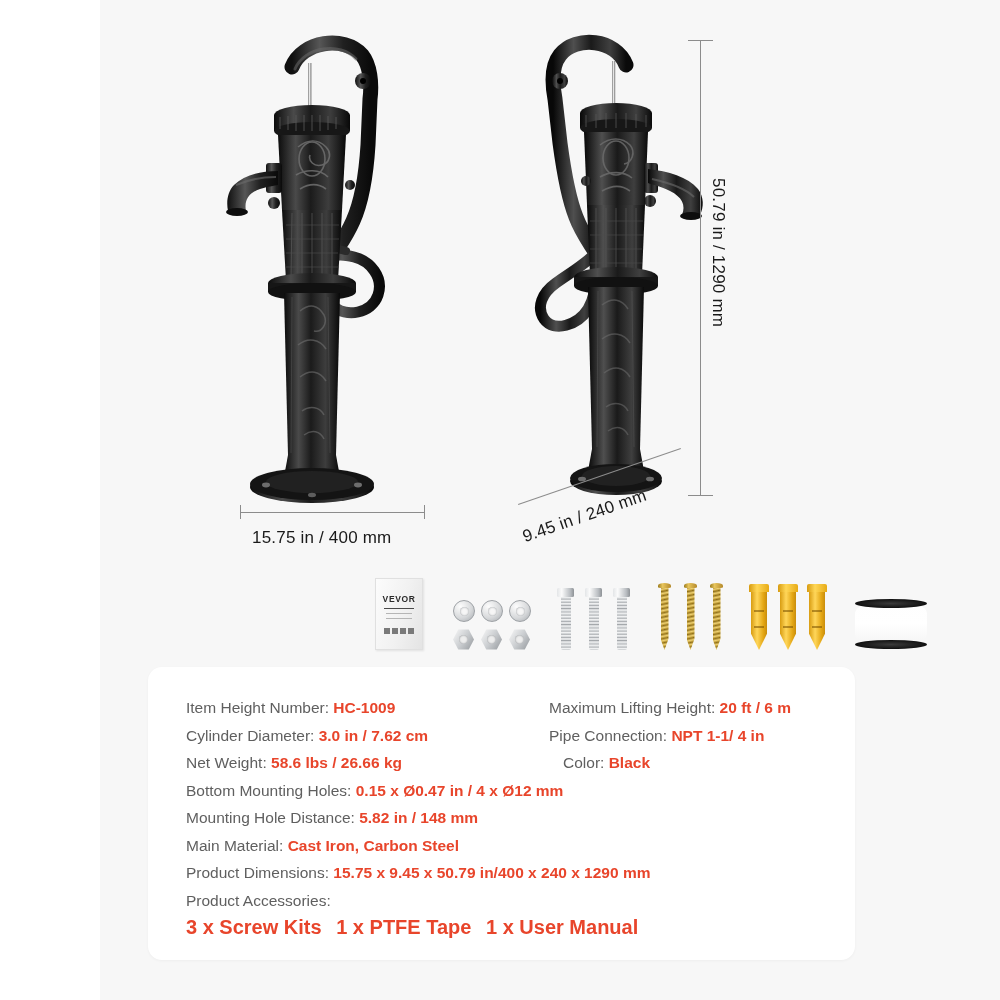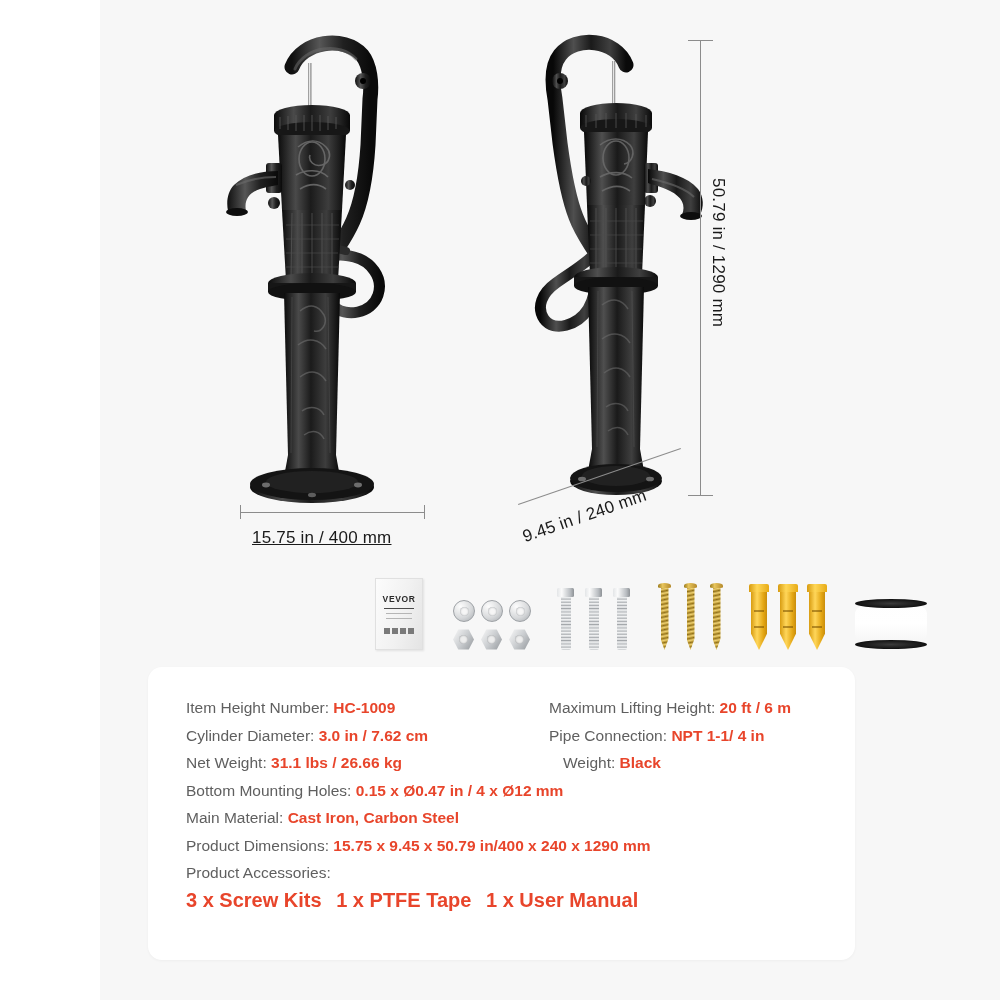--- a/index.html
+++ b/index.html
@@ -391,21 +391,21 @@
     </svg>
 
     <div class="dim-line" style="left:600px; top:40px; width:1px; height:455px;"></div>
     <div class="dim-line" style="left:588px; top:40px; width:25px; height:1px;"></div>
     <div class="dim-line" style="left:588px; top:495px; width:25px; height:1px;"></div>
     <div class="dim-label" id="height-label" style="left:628px; top:178px;">50.79 in / 1290 mm</div>
 
     <div class="dim-line" style="left:140px; top:512px; width:185px; height:1px;"></div>
     <div class="dim-line" style="left:140px; top:505px; width:1px; height:14px;"></div>
     <div class="dim-line" style="left:324px; top:505px; width:1px; height:14px;"></div>
-    <div class="dim-label" style="left:152px; top:528px;text-decoration:underline;">15.75 in / 400 mm</div>
+    <div class="dim-label" style="left:152px; top:528px;">15.75 in / 400 mm</div>
 
     <div class="dim-line" style="left:418px; top:504px; width:172px; height:1px;
                 transform:rotate(-19deg); transform-origin:left top;"></div>
     <div class="dim-label" id="depth-label" style="left:420px; top:528px;">9.45 in / 240 mm</div>
 
     <div id="accessories">
 
       <div class="acc" style="margin-right:22px;">
         <div class="manual">
           <div class="manual-brand">VEVOR</div>
@@ -497,25 +497,29 @@
       <div class="spec-row">
         <span>Item Height Number:</span>
         <span class="spec-val">HC-1009</span>
       </div>
       <div class="spec-row">
         <span>Cylinder Diameter:</span>
         <span class="spec-val">3.0 in / 7.62 cm</span>
       </div>
       <div class="spec-row">
         <span>Net Weight:</span>
-        <span class="spec-val">31.1 lbs / 26.66 kg</span>
+        <span class="spec-val">58.6 lbs / 26.66 kg</span>
       </div>
       <div class="spec-row">
         <span>Bottom Mounting Holes:</span>
         <span class="spec-val">0.15 x Ø0.47 in / 4 x Ø12 mm</span>
+      </div>
+      <div class="spec-row">
+        <span>Mounting Hole Distance:</span>
+        <span class="spec-val">5.82 in / 148 mm</span>
       </div>
       <div class="spec-row">
         <span>Main Material:</span>
         <span class="spec-val">Cast Iron, Carbon Steel</span>
       </div>
       <div class="spec-row">
         <span>Product Dimensions:</span>
         <span class="spec-val">15.75 x 9.45 x 50.79 in/400 x 240 x 1290 mm</span>
       </div>
       <div class="spec-row">
@@ -531,19 +535,19 @@
     <div id="spec-right">
       <div class="spec-row">
         <span>Maximum Lifting Height:</span>
         <span class="spec-val">20 ft / 6 m</span>
       </div>
       <div class="spec-row">
         <span>Pipe Connection:</span>
         <span class="spec-val">NPT 1-1/ 4 in</span>
       </div>
       <div class="spec-row indent">
-        <span>Weight:</span>
+        <span>Color:</span>
         <span class="spec-val">Black</span>
       </div>
     </div>
 
   </div>
 </div>
 
 </body></html>

